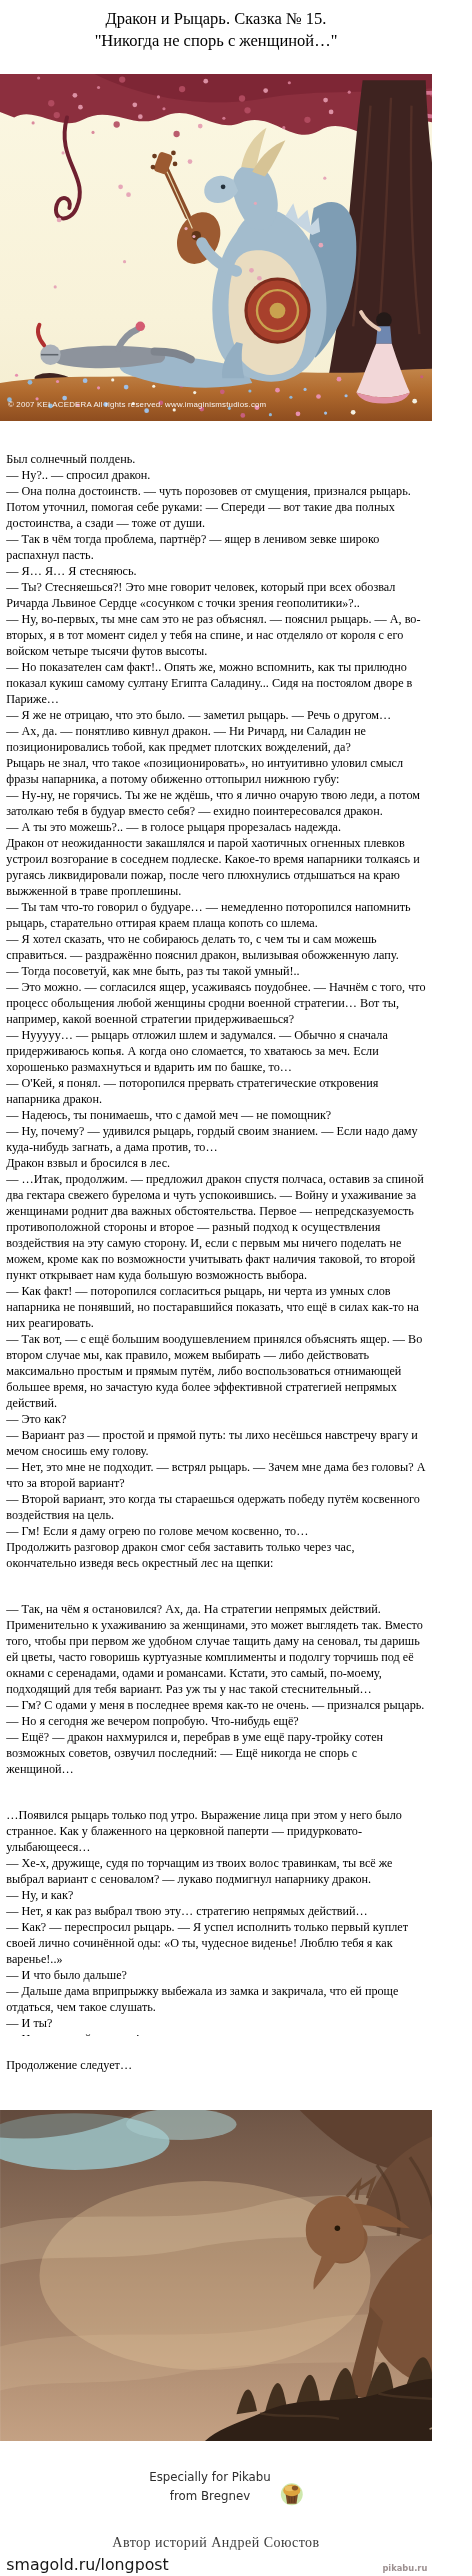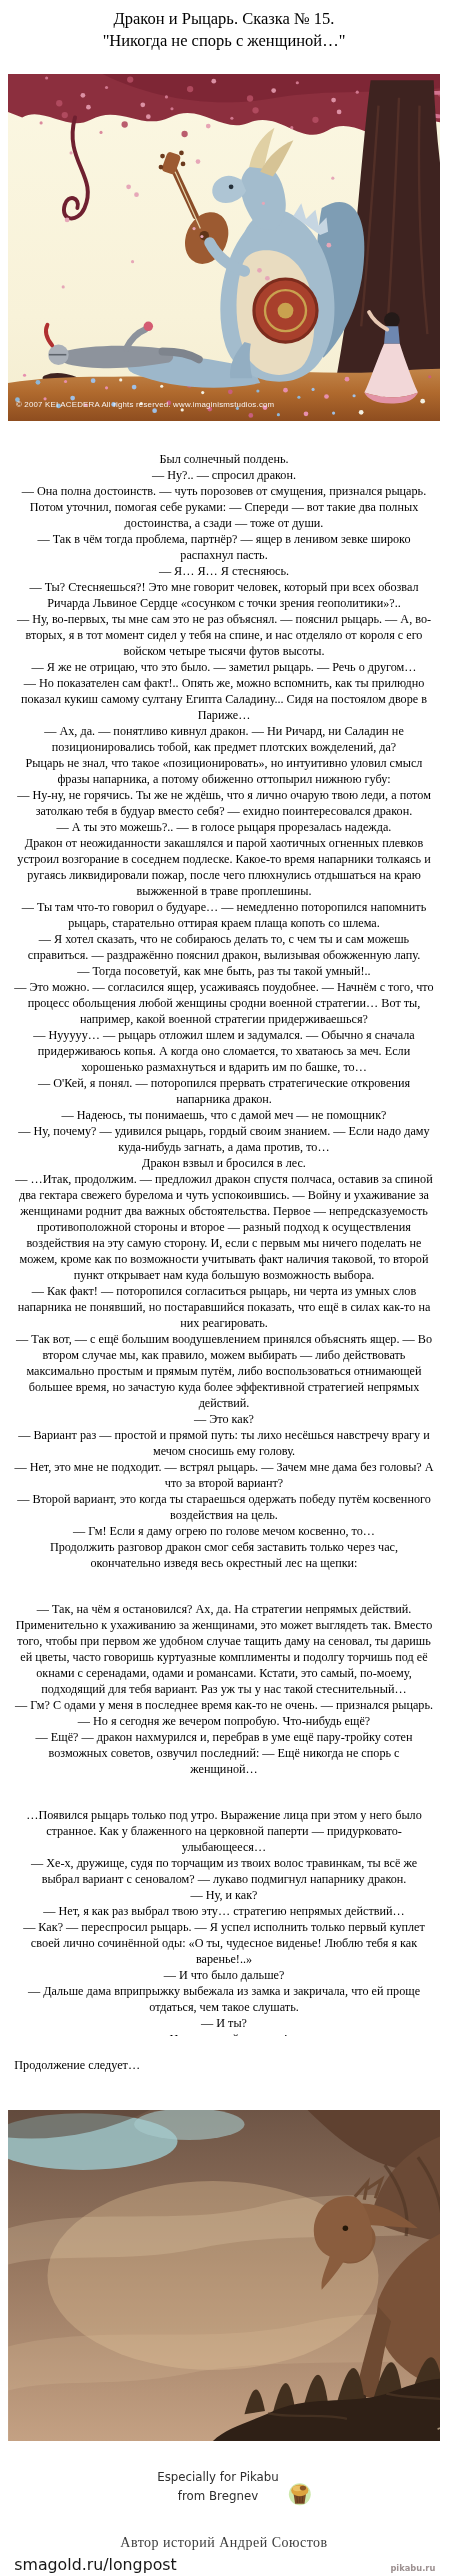--- a/index.html
+++ b/index.html
@@ -1,26 +1,26 @@
 <!DOCTYPE html>
 <html style="font-size:12.6px"><head>
 <meta charset="utf-8">
 <style>
   html,body{margin:0;padding:0;background:#ffffff;}
   .page{position:relative;width:432px;height:2576px;overflow:hidden;background:#fff;
-        font-family:"Liberation Serif",serif;color:#000;margin-left:8px;}
+        font-family:"Liberation Serif",serif;color:#000;}
   .title{position:absolute;top:7.9px;left:0;right:0;text-align:center;
          font-size:16.5px;line-height:1.33;color:#000;}
   .illo{position:absolute;left:0;display:block;}
   .illo-top{top:74px;}
   .copyright{position:absolute;top:400px;left:7.9px;font-family:"Liberation Sans",sans-serif;
              font-size:7.9px;color:rgba(255,255,255,.93);letter-spacing:0.2px;}
   .story{position:absolute;top:451px;left:6.3px;right:6.3px;height:1585px;overflow:hidden;
          font-size:12.2px;line-height:16px;text-align:left;}
-  .story p{margin:0;text-align:center;}
+  .story p{margin:0;}
   .story-section + .story-section{margin-top:30px;}
   .continuation{position:absolute;top:2046px;left:6.3px;font-size:12.2px;}
   .illo-bottom{top:2110px;}
   .dedication{position:absolute;top:2468px;left:0;right:12px;text-align:center;
               font-family:"DejaVu Sans",sans-serif;font-size:11.8px;line-height:19px;color:#2e2e2e;}
   .muffin{position:absolute;top:2481px;left:280px;width:23.6px;height:25px;}
   .author{position:absolute;top:2535px;left:0;right:0;text-align:center;
           font-size:14px;letter-spacing:0.5px;color:#3c3c3c;}
   .site{position:absolute;top:2555px;left:6.3px;font-family:"DejaVu Sans",sans-serif;
         font-size:15.8px;color:#161616;}
@@ -212,22 +212,22 @@
   <div class="story">
     <div id="story-sections">
         <div class="story-section">
           <p>Был солнечный полдень.</p>
           <p>— Ну?.. — спросил дракон.</p>
           <p>— Она полна достоинств. — чуть порозовев от смущения, признался рыцарь. Потом уточнил, помогая себе руками: — Спереди — вот такие два полных достоинства, а сзади — тоже от души.</p>
           <p>— Так в чём тогда проблема, партнёр? — ящер в ленивом зевке широко распахнул пасть.</p>
           <p>— Я… Я… Я стесняюсь.</p>
           <p>— Ты? Стесняешься?! Это мне говорит человек, который при всех обозвал Ричарда Львиное Сердце «сосунком с точки зрения геополитики»?..</p>
           <p>— Ну, во-первых, ты мне сам это не раз объяснял. — пояснил рыцарь. — А, во-вторых, я в тот момент сидел у тебя на спине, и нас отделяло от короля с его войском четыре тысячи футов высоты.</p>
+          <p>— Но показателен сам факт!.. Опять же, можно вспомнить, как ты прилюдно показал кукиш самому султану Египта Саладину... Сидя на постоялом дворе в Париже…</p>
           <p>— Я же не отрицаю, что это было. — заметил рыцарь. — Речь о другом…</p>
-          <p>— Но показателен сам факт!.. Опять же, можно вспомнить, как ты прилюдно показал кукиш самому султану Египта Саладину... Сидя на постоялом дворе в Париже…</p>
           <p>— Ах, да. — понятливо кивнул дракон. — Ни Ричард, ни Саладин не позиционировались тобой, как предмет плотских вожделений, да?</p>
           <p>Рыцарь не знал, что такое «позиционировать», но интуитивно уловил смысл фразы напарника, а потому обиженно оттопырил нижнюю губу:</p>
           <p>— Ну-ну, не горячись. Ты же не ждёшь, что я лично очарую твою леди, а потом затолкаю тебя в будуар вместо себя? — ехидно поинтересовался дракон.</p>
           <p>— А ты это можешь?.. — в голосе рыцаря прорезалась надежда.</p>
           <p>Дракон от неожиданности закашлялся и парой хаотичных огненных плевков устроил возгорание в соседнем подлеске. Какое-то время напарники толкаясь и ругаясь ликвидировали пожар, после чего плюхнулись отдышаться на краю выжженной в траве проплешины.</p>
           <p>— Ты там что-то говорил о будуаре… — немедленно поторопился напомнить рыцарь, старательно оттирая краем плаща копоть со шлема.</p>
           <p>— Я хотел сказать, что не собираюсь делать то, с чем ты и сам можешь справиться. — раздражённо пояснил дракон, вылизывая обожженную лапу.</p>
           <p>— Тогда посоветуй, как мне быть, раз ты такой умный!..</p>
           <p>— Это можно. — согласился ящер, усаживаясь поудобнее. — Начнём с того, что процесс обольщения любой женщины сродни военной стратегии… Вот ты, например, какой военной стратегии придерживаешься?</p>
           <p>— Нууууу… — рыцарь отложил шлем и задумался. — Обычно я сначала придерживаюсь копья. А когда оно сломается, то хватаюсь за меч. Если хорошенько размахнуться и вдарить им по башке, то…</p>

